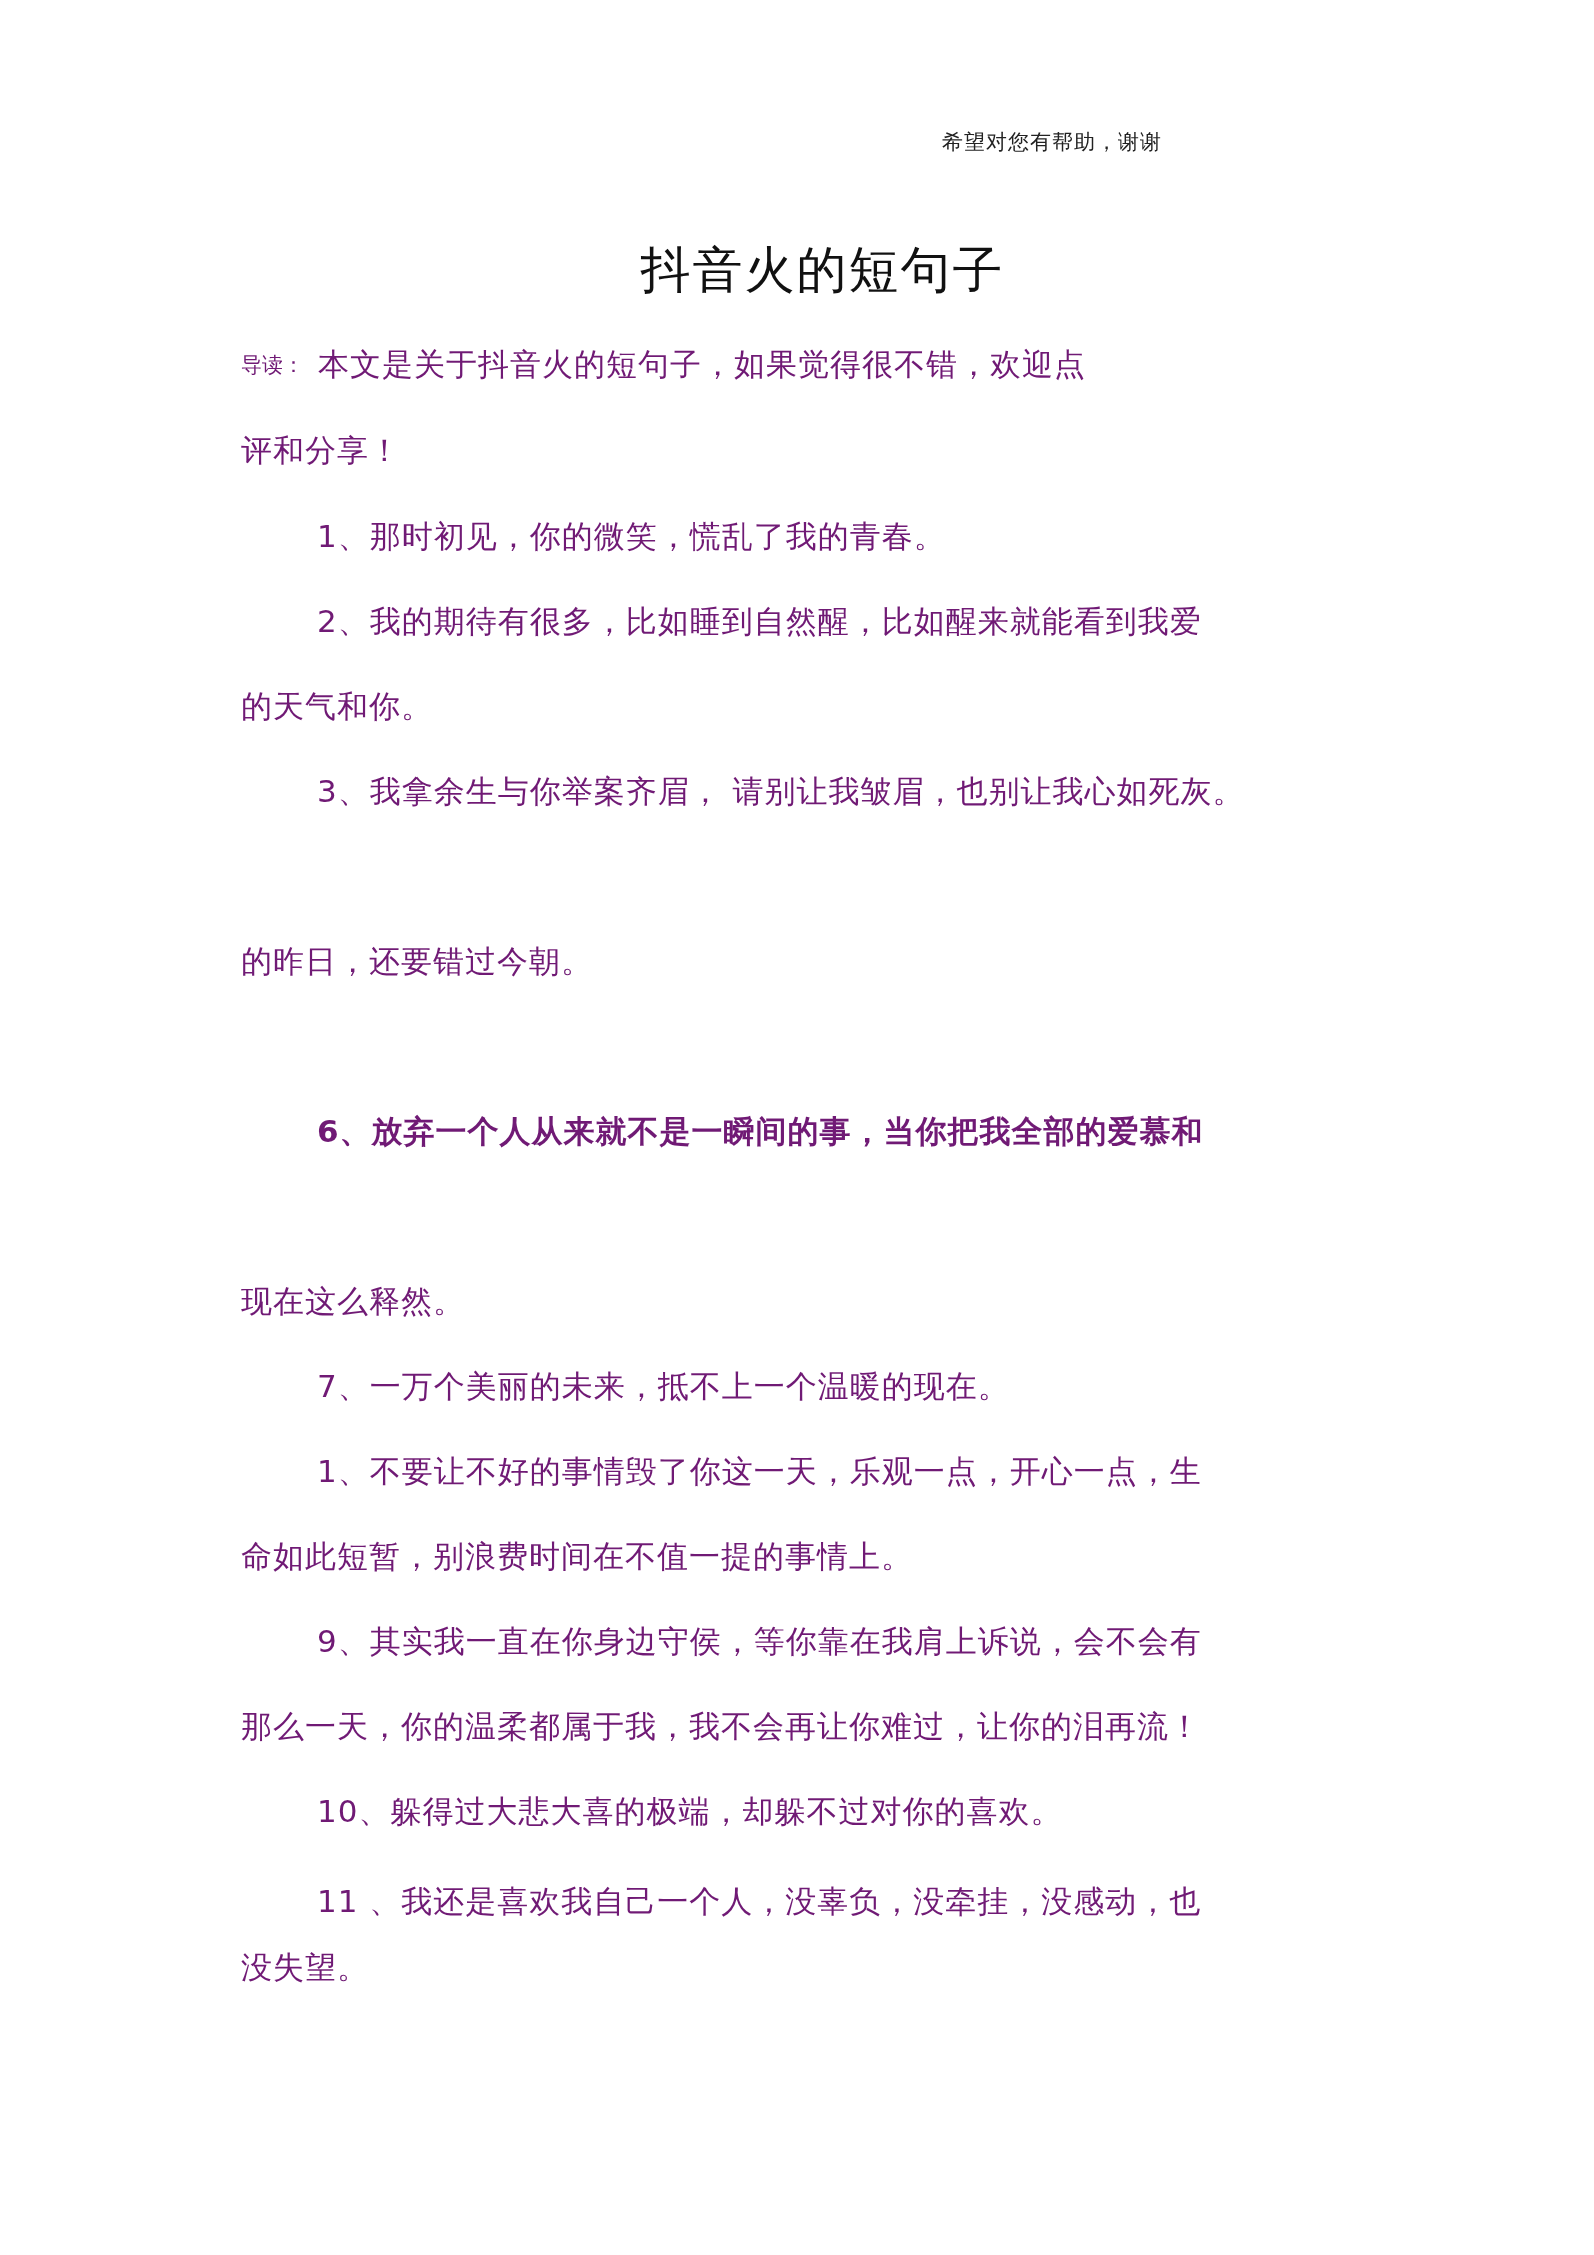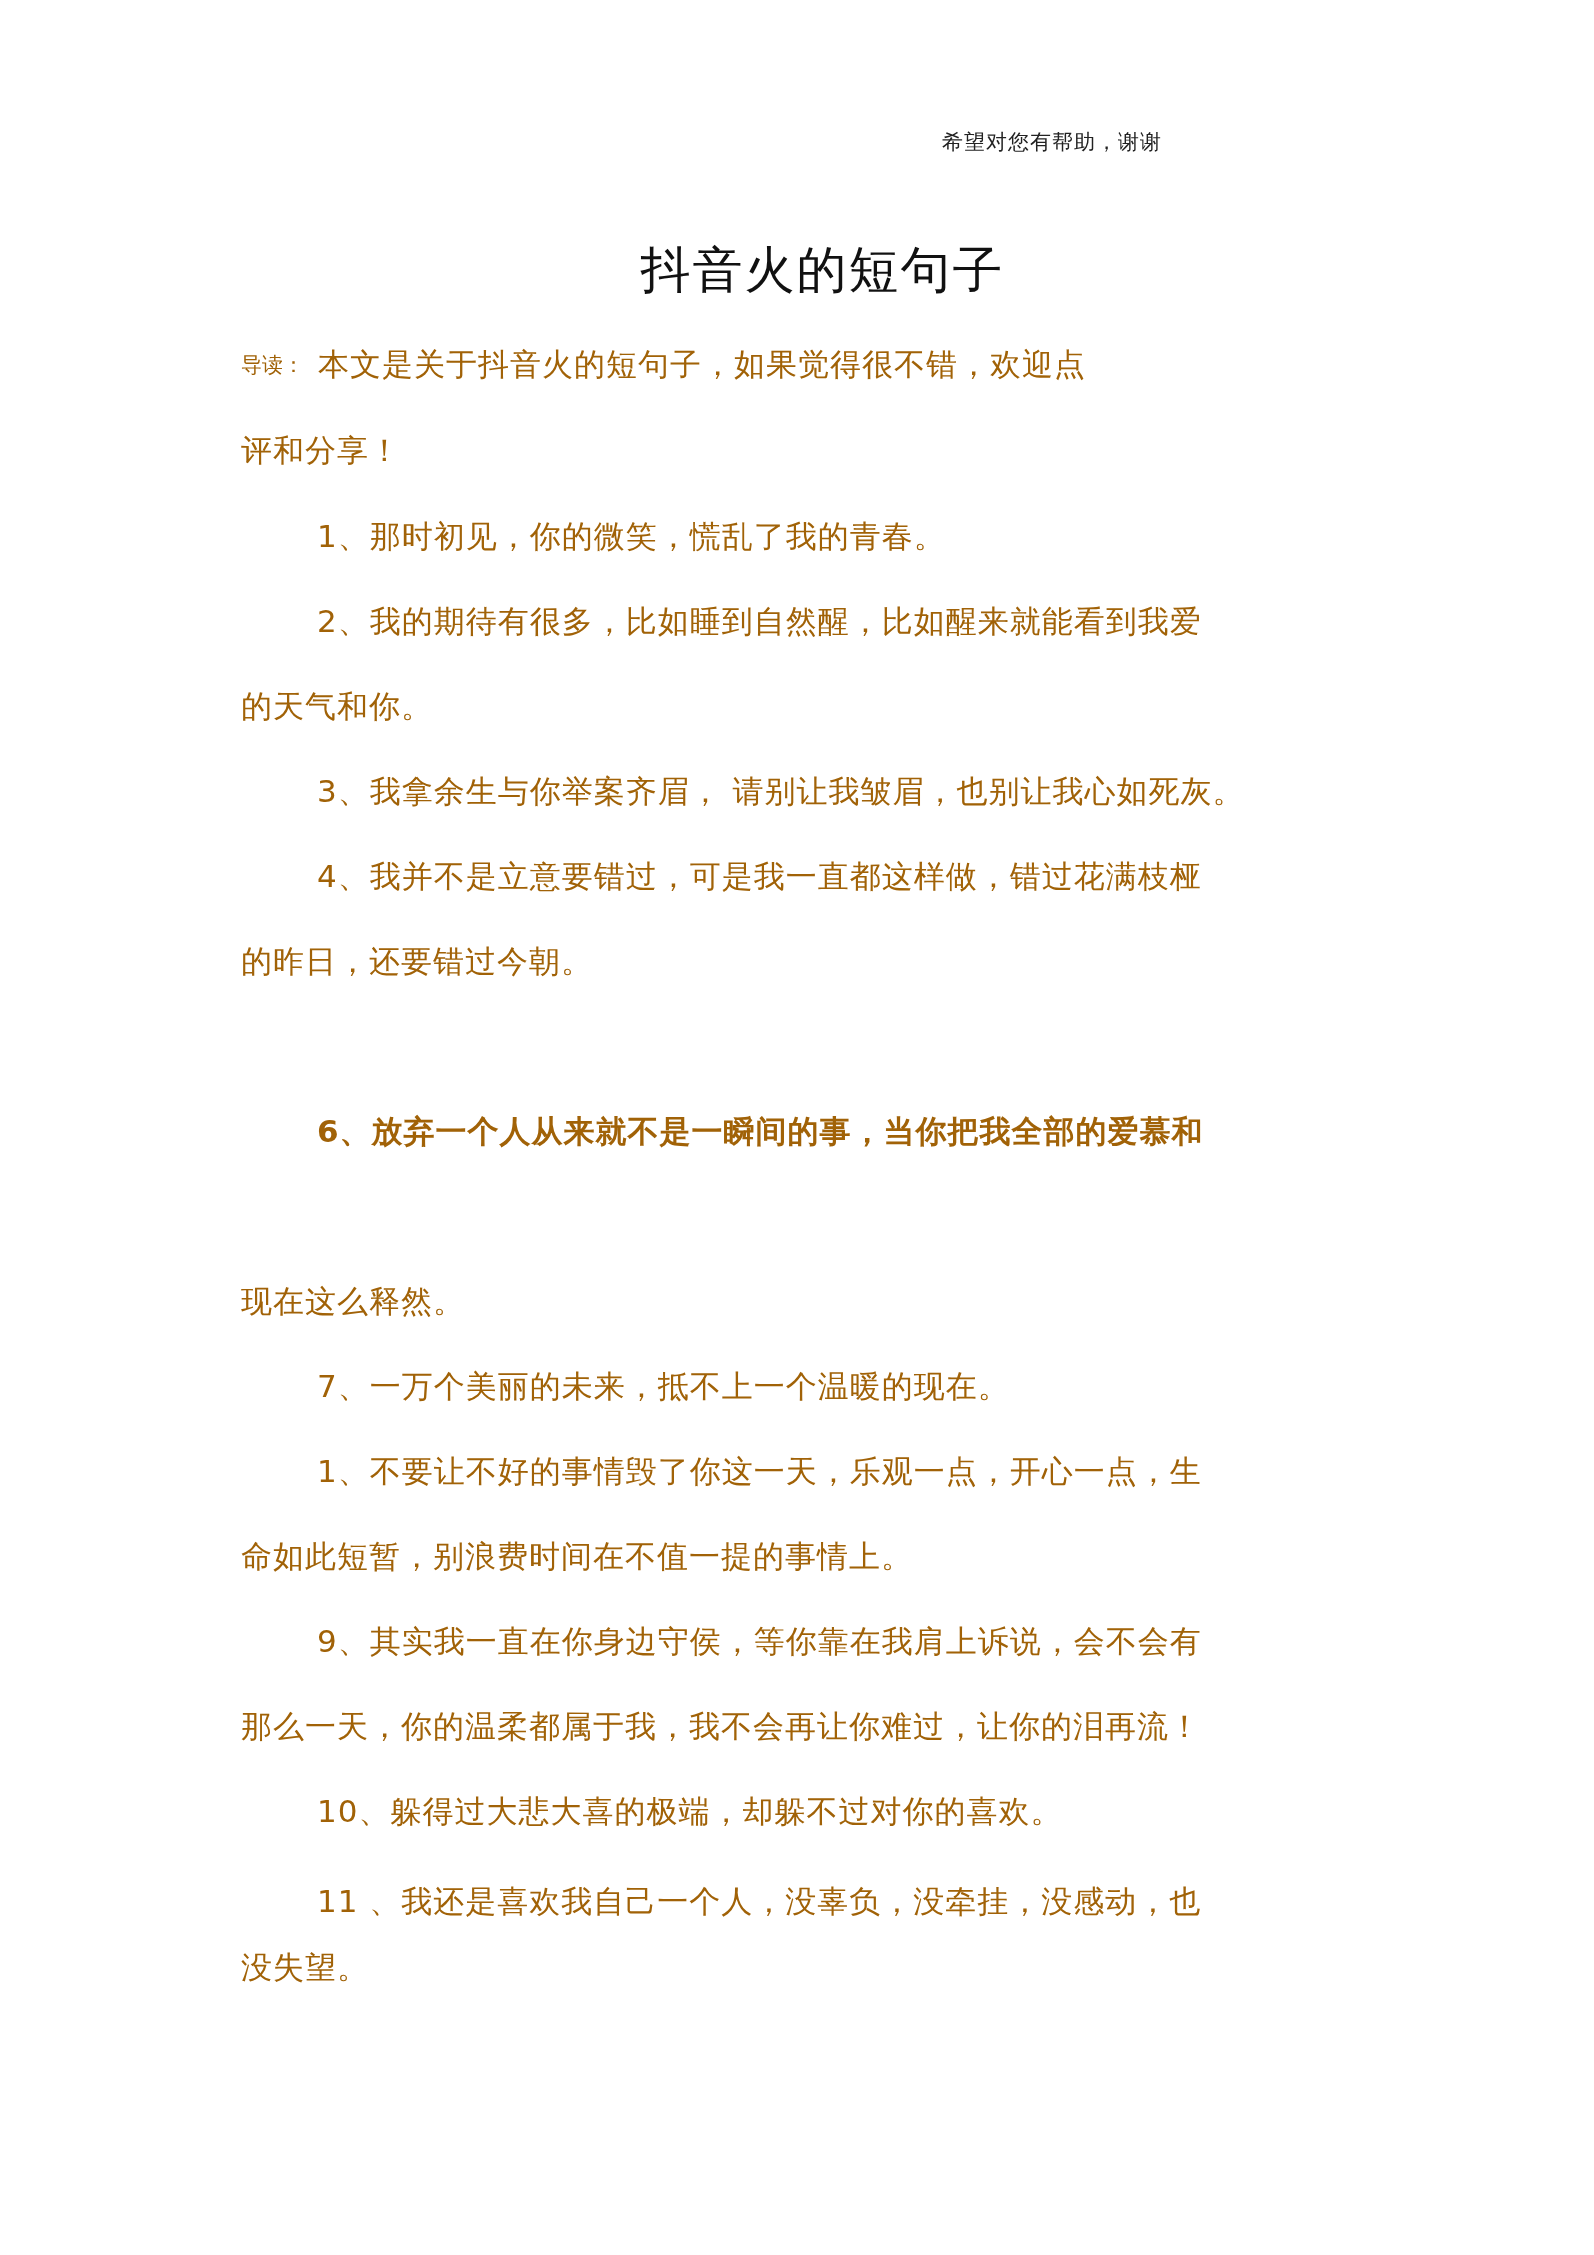--- a/index.html
+++ b/index.html
@@ -42,21 +42,21 @@
       letter-spacing: 2px;
       white-space: nowrap;
       padding-left: 51px;
       box-sizing: border-box;
     }
     .line {
       position: absolute;
       font-size: 31px;
       line-height: 40px;
       white-space: nowrap;
-      color: #a16207;
+      color: #701a75;
       letter-spacing: 1px;
     }
     .intro-label {
       font-size: 21px;
       letter-spacing: 0;
       margin-right: 14px;
       vertical-align: 3px;
     }
     .indent { left: 317px; }
     .flush { left: 241px; }
@@ -76,21 +76,20 @@
   </div>
   <div class="line flush" style="top:430px;">评和分享！</div>
 
   <div class="line indent" style="top:516px;">1、那时初见，你的微笑，慌乱了我的青春。</div>
 
   <div class="line indent" style="top:601px;">2、我的期待有很多，比如睡到自然醒，比如醒来就能看到我爱</div>
   <div class="line flush" style="top:686px;">的天气和你。</div>
 
   <div class="line indent" style="top:771px;">3、我拿余生与你举案齐眉，  请别让我皱眉，也别让我心如死灰。</div>
 
-  <div class="line indent" style="top:856px;">4、我并不是立意要错过，可是我一直都这样做，错过花满枝桠</div>
   <div class="line flush" style="top:941px;">的昨日，还要错过今朝。</div>
 
 
   <div class="line indent" style="top:1111px;font-weight:bold;">6、放弃一个人从来就不是一瞬间的事，当你把我全部的爱慕和</div>
   <div class="line flush" style="top:1281px;">现在这么释然。</div>
 
   <div class="line indent" style="top:1366px;">7、一万个美丽的未来，抵不上一个温暖的现在。</div>
 
   <div class="line indent" style="top:1451px;">1、不要让不好的事情毁了你这一天，乐观一点，开心一点，生</div>
   <div class="line flush" style="top:1536px;">命如此短暂，别浪费时间在不值一提的事情上。</div>

